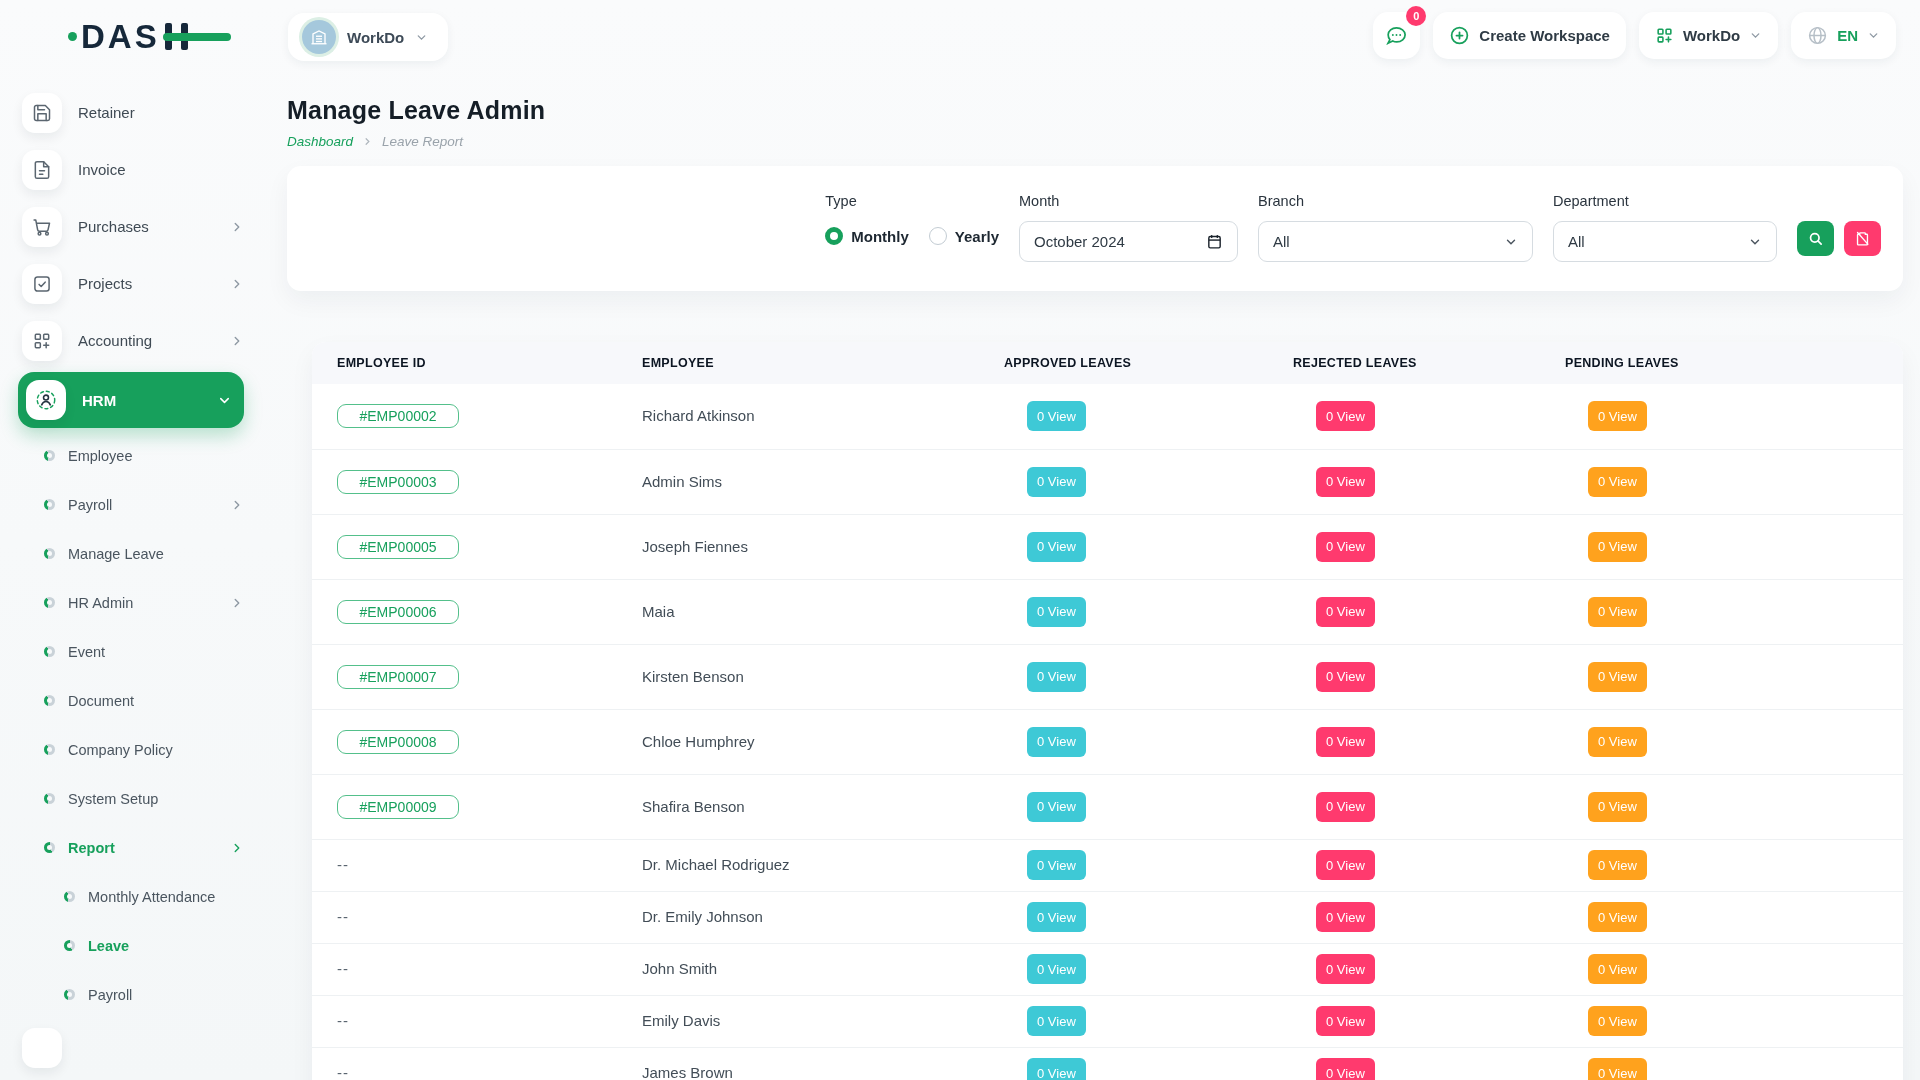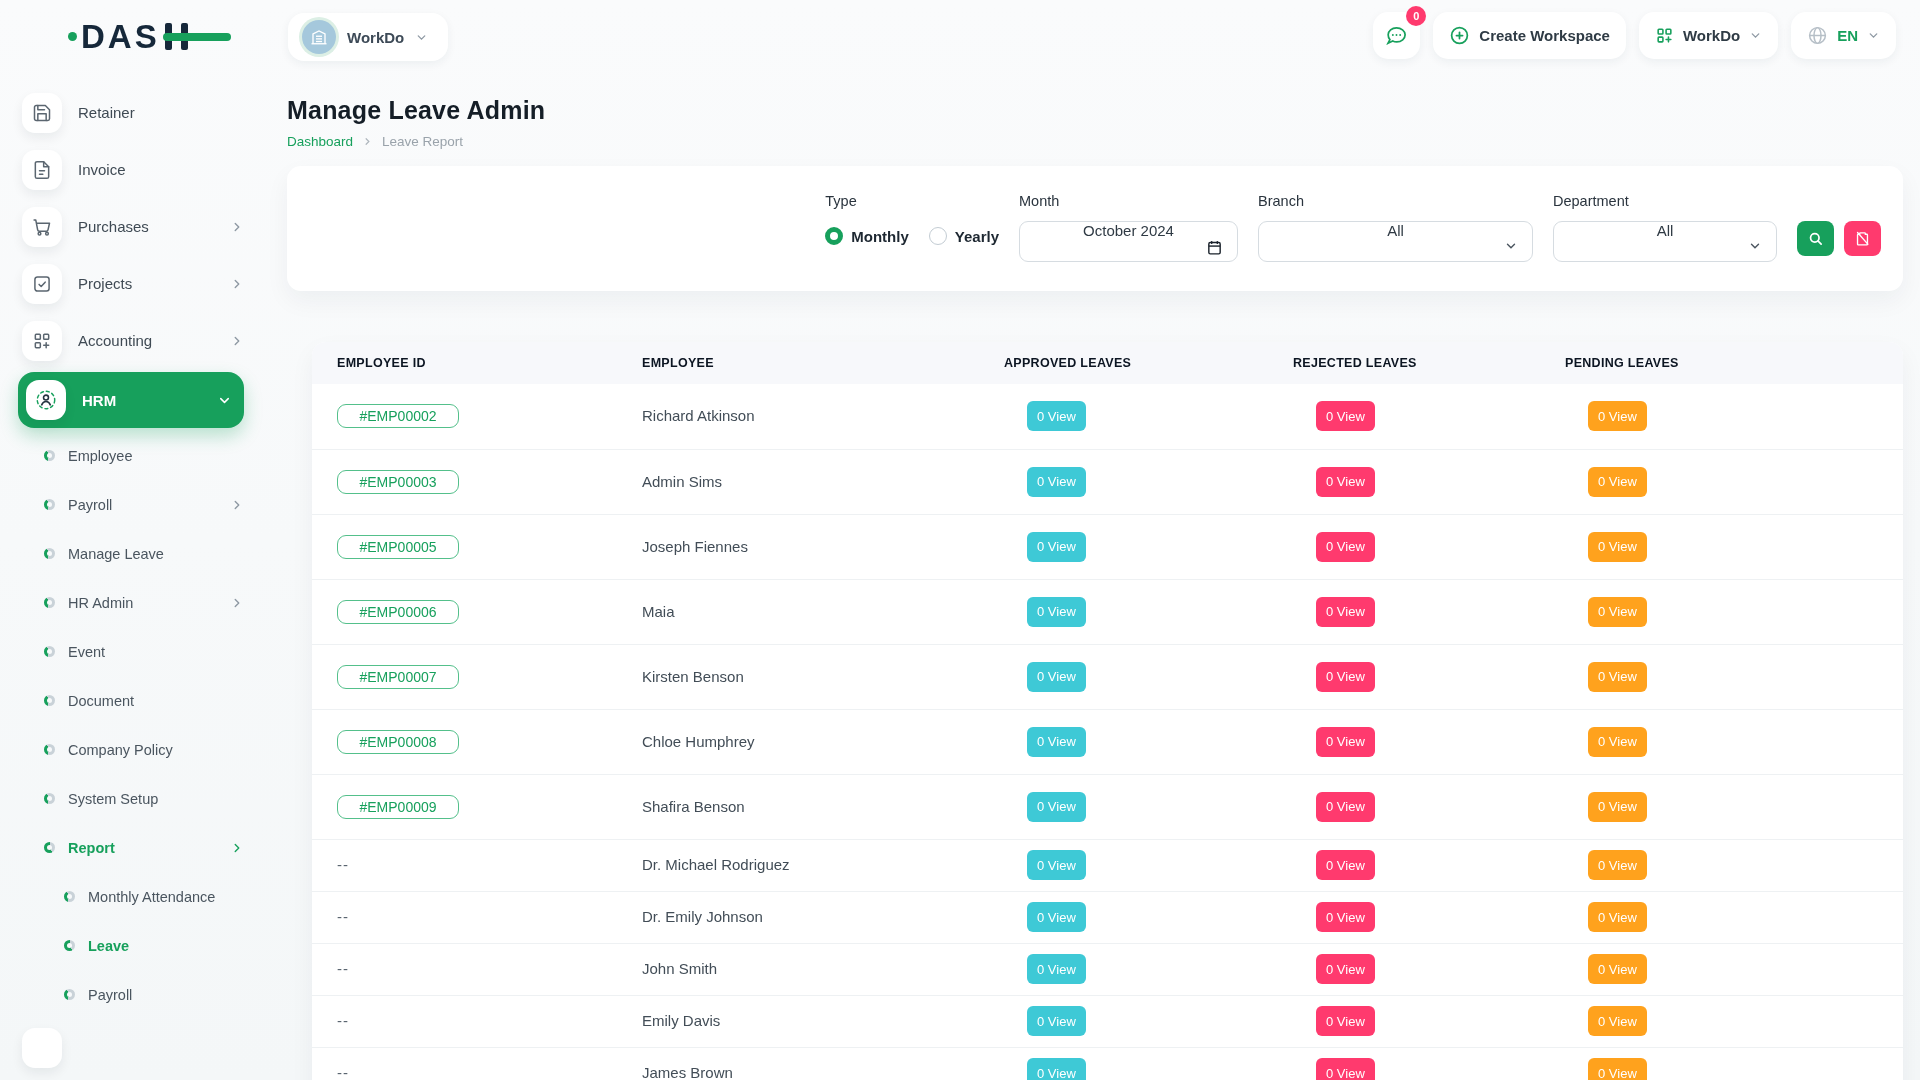--- a/index.html
+++ b/index.html
@@ -64,32 +64,32 @@
   .bullet::after{content:"";position:absolute;inset:3px;border-radius:50%;background:#f7f9fa;}
   .side-sub .side-label{font-size:14.5px;color:#4a555f;}
   .side-sub .chev{margin-left:auto;}
   .side-sub.active .side-label{color:var(--primary);font-weight:600;}
   .side-sub.active .chev{color:var(--primary);}
   .side-sub.active .bullet{background:conic-gradient(from 150deg,var(--primary) 0 220deg,#c9d2d8 220deg 360deg);}
 
   
   .main{position:absolute;left:287px;right:17px;top:72px;bottom:0;}
   .page-title{font-size:25px;font-weight:700;color:var(--ink);margin-top:24px;letter-spacing:.2px;}
-  .breadcrumb{display:flex;align-items:center;gap:9px;margin-top:9px;font-size:13.5px;}
+  .breadcrumb{display:flex;align-items:center;gap:9px;margin-top:9px;font-size:13.5px;font-style:italic;}
   .crumb-link{color:var(--primary);cursor:pointer;}
   .crumb-sep{color:#aeb6bd;}
   .crumb-current{color:var(--muted);}
 
   
   .filter-card{margin-top:17px;height:125px;background:#fff;border-radius:14px;
     box-shadow:0 10px 25px rgba(20,40,60,.05);position:relative;}
   .filter-row{position:absolute;right:22px;top:0;display:flex;gap:20px;padding-top:27px;align-items:flex-start;justify-content:flex-end;}
   .f-label{display:block;font-size:14.5px;font-weight:500;color:#2a343e;height:17px;}
   .f-control{margin-top:11px;height:41px;border:1px solid #d6dce1;border-radius:9px;background:#fff;
-    display:flex;align-items:center;padding:0 14px;font-size:15px;color:#2f3a44;cursor:pointer;flex-direction:column;}
+    display:flex;align-items:center;padding:0 14px;font-size:15px;color:#2f3a44;cursor:pointer;}
   .f-control .chev,.f-control .cal{margin-left:auto;}
   .radio-row{display:flex;align-items:center;gap:20px;margin-top:15px;height:22px;}
   .radio-opt{display:flex;align-items:center;gap:8px;cursor:pointer;}
   .radio{width:18px;height:18px;border-radius:50%;background:#fff;border:1.5px solid #c3ccd3;flex:none;}
   .radio.on{border:5.5px solid var(--primary);}
   .radio-text{font-size:15px;font-weight:700;color:#1d2731;}
   .w-month{width:219px;}.w-branch{width:275px;}.w-dept{width:224px;}
   .filter-btns{display:flex;gap:10px;margin-top:28px;}
   .sq-btn{width:37px;height:35px;border-radius:8px;border:none;display:flex;align-items:center;justify-content:center;cursor:pointer;}
   .sq-btn.search{background:var(--primary);}

